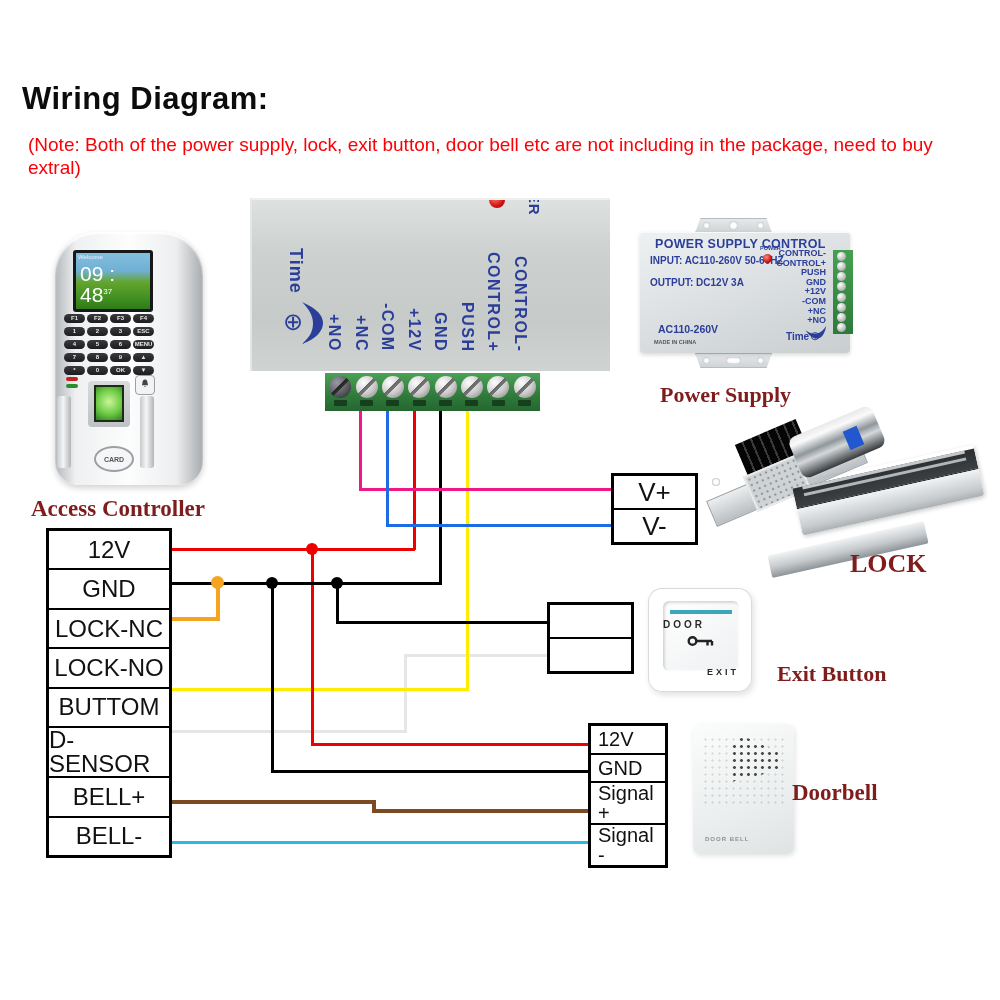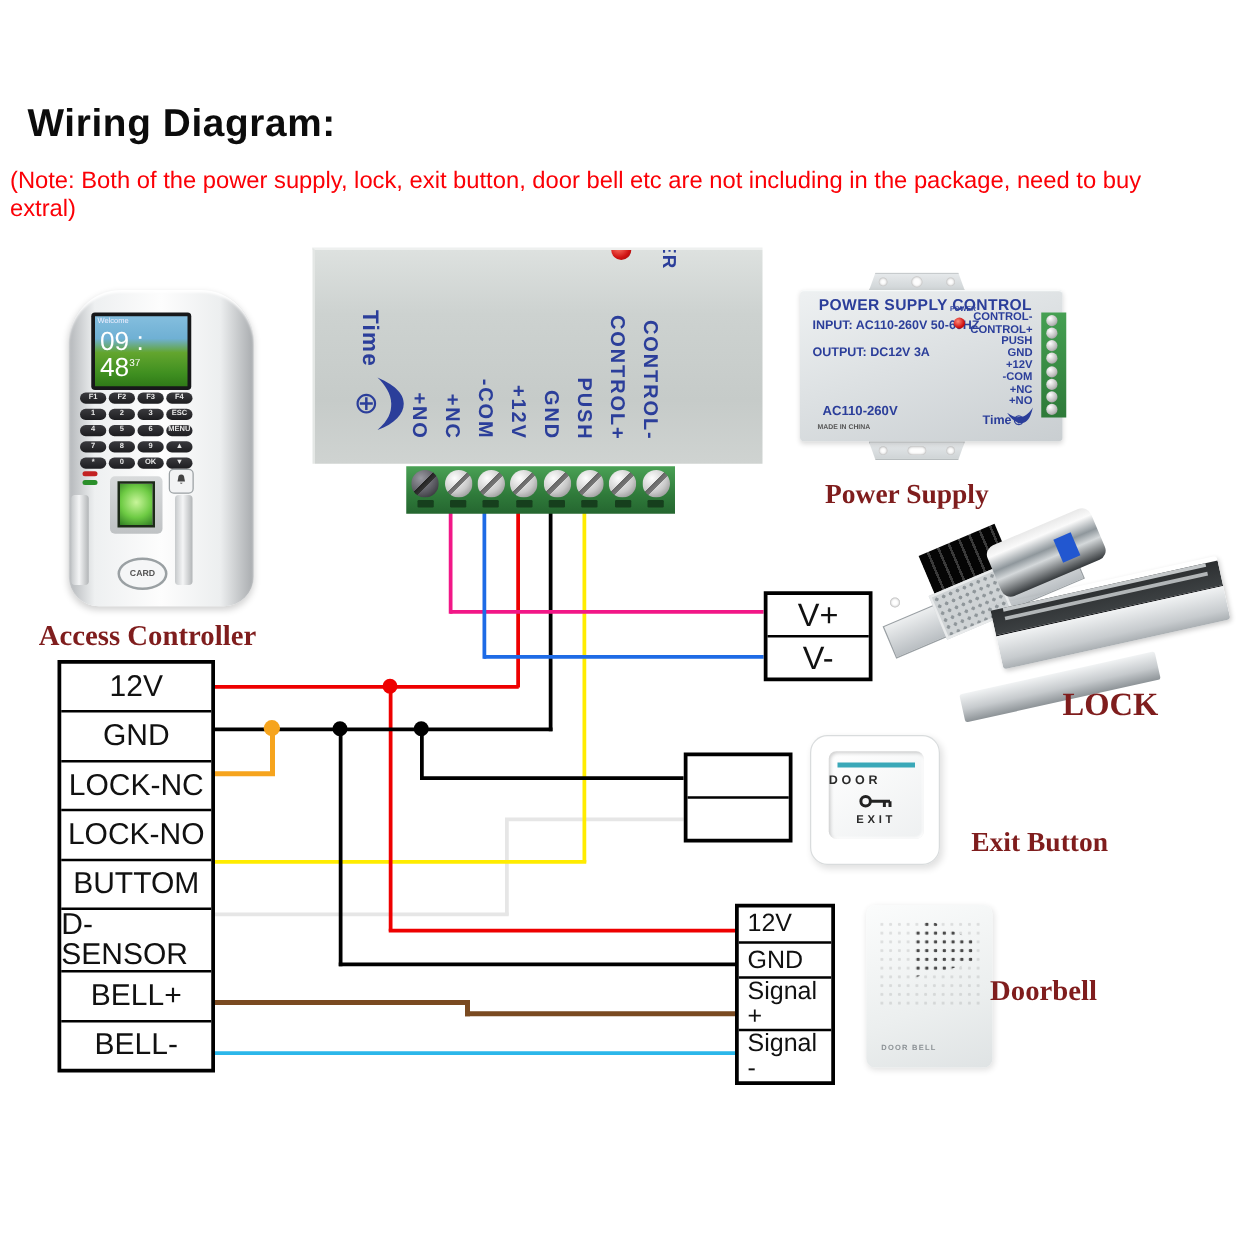--- a/index.html
+++ b/index.html
@@ -1,20 +1,20 @@
 <!DOCTYPE html>
 <html><head>
 <meta charset="utf-8">
 <style>
   html,body{margin:0;padding:0;background:#fff;}
   .canvas{position:relative;width:1000px;height:1000px;background:#fff;overflow:hidden;
           font-family:"Liberation Sans",sans-serif;}
   
   .title{position:absolute;left:22px;top:82px;font:700 31px/1.1 "Liberation Sans",sans-serif;color:#0c0c0c;letter-spacing:.5px;}
-  .note{position:absolute;left:8px;top:134px;width:960px;font:400 19px/1.2 "Liberation Sans",sans-serif;color:#fb0006;}
+  .note{position:absolute;left:28px;top:134px;width:960px;font:400 19px/1.2 "Liberation Sans",sans-serif;color:#fb0006;}
   .slab{position:absolute;font:700 23px/1 "Liberation Serif",serif;color:#7f1d1d;}
   
   .tbl{position:absolute;background:#fff;border:3px solid #000;box-sizing:border-box;display:flex;flex-direction:column;}
   .tbl .row{flex:1;display:flex;align-items:center;justify-content:center;border-bottom:2px solid #000;
             font:400 24px/1 "Liberation Sans",sans-serif;color:#111;}
   .tbl .row:last-child{border-bottom:none;}
   .tbl.small .row{font-size:20px;justify-content:flex-start;padding-left:7px;}
   .tbl.mid .row{font-size:26px;}
   
   .w{position:absolute;}
@@ -271,21 +271,21 @@
   </div>
 
   <div class="exit-outer">
     <div class="exit-inner">
       <div style="margin:9px auto 0;width:62px;height:4px;background:#3aa8b8"></div>
       <div style="text-align:left;margin-top:6px;font:700 10px/1 'Liberation Sans',sans-serif;letter-spacing:3px;color:#2a2a2a">DOOR</div>
       <svg style="display:block;margin:4px auto 0" width="28" height="14" viewBox="0 0 28 14">
         <circle cx="5.5" cy="7" r="3.8" fill="none" stroke="#222" stroke-width="2.4"></circle>
         <path d="M9.5 7 H25 M20.5 7 V11.5 M25 7 V11.5" stroke="#222" stroke-width="2.4" fill="none"></path>
       </svg>
-      <div style="text-align:center;margin-top:3px;font:700 9px/1 'Liberation Sans',sans-serif;letter-spacing:3px;color:#2a2a2a">EXIT</div>
+      <div style="text-align:right;margin-top:20px;font:700 9px/1 'Liberation Sans',sans-serif;letter-spacing:3px;color:#2a2a2a">EXIT</div>
     </div>
   </div>
   <div class="slab" style="left:777px;top:663px;font-size:22px">Exit Button</div>
 
   <div class="tbl small" style="left:588px;top:723px;width:80px;height:145px">
     <div class="row">12V</div>
     <div class="row">GND</div>
     <div class="row">Signal +</div>
     <div class="row">Signal -</div>
   </div>

